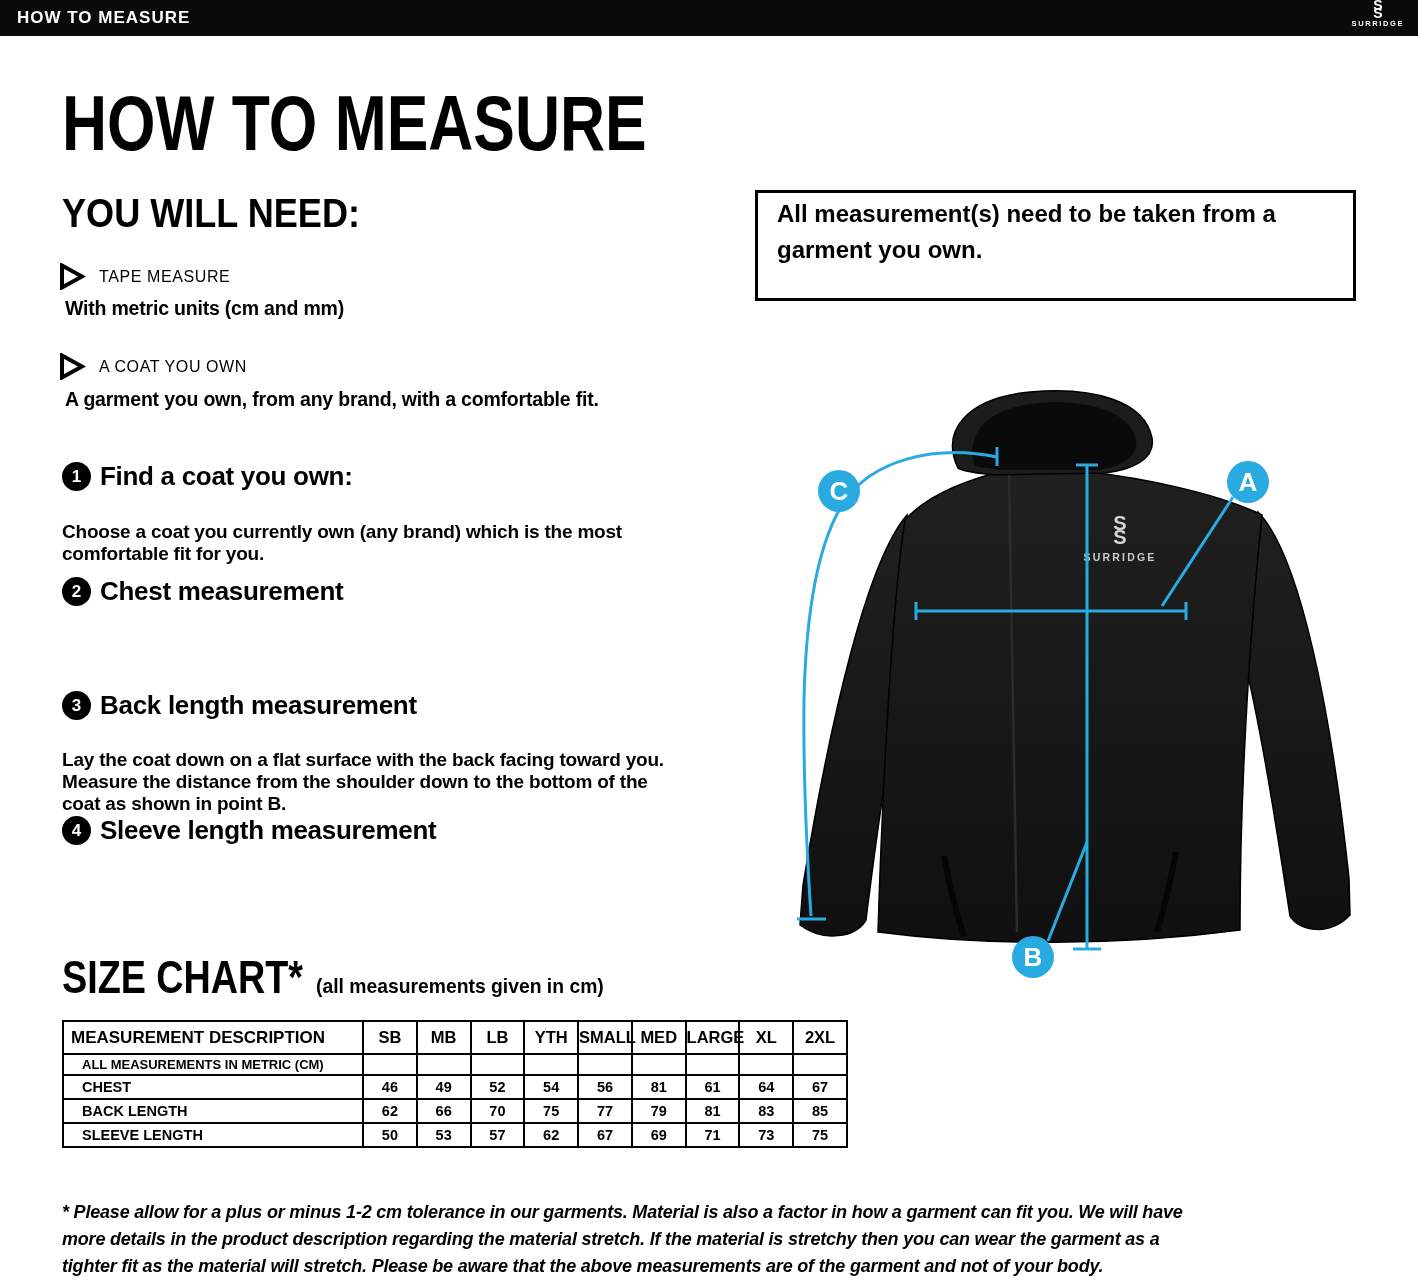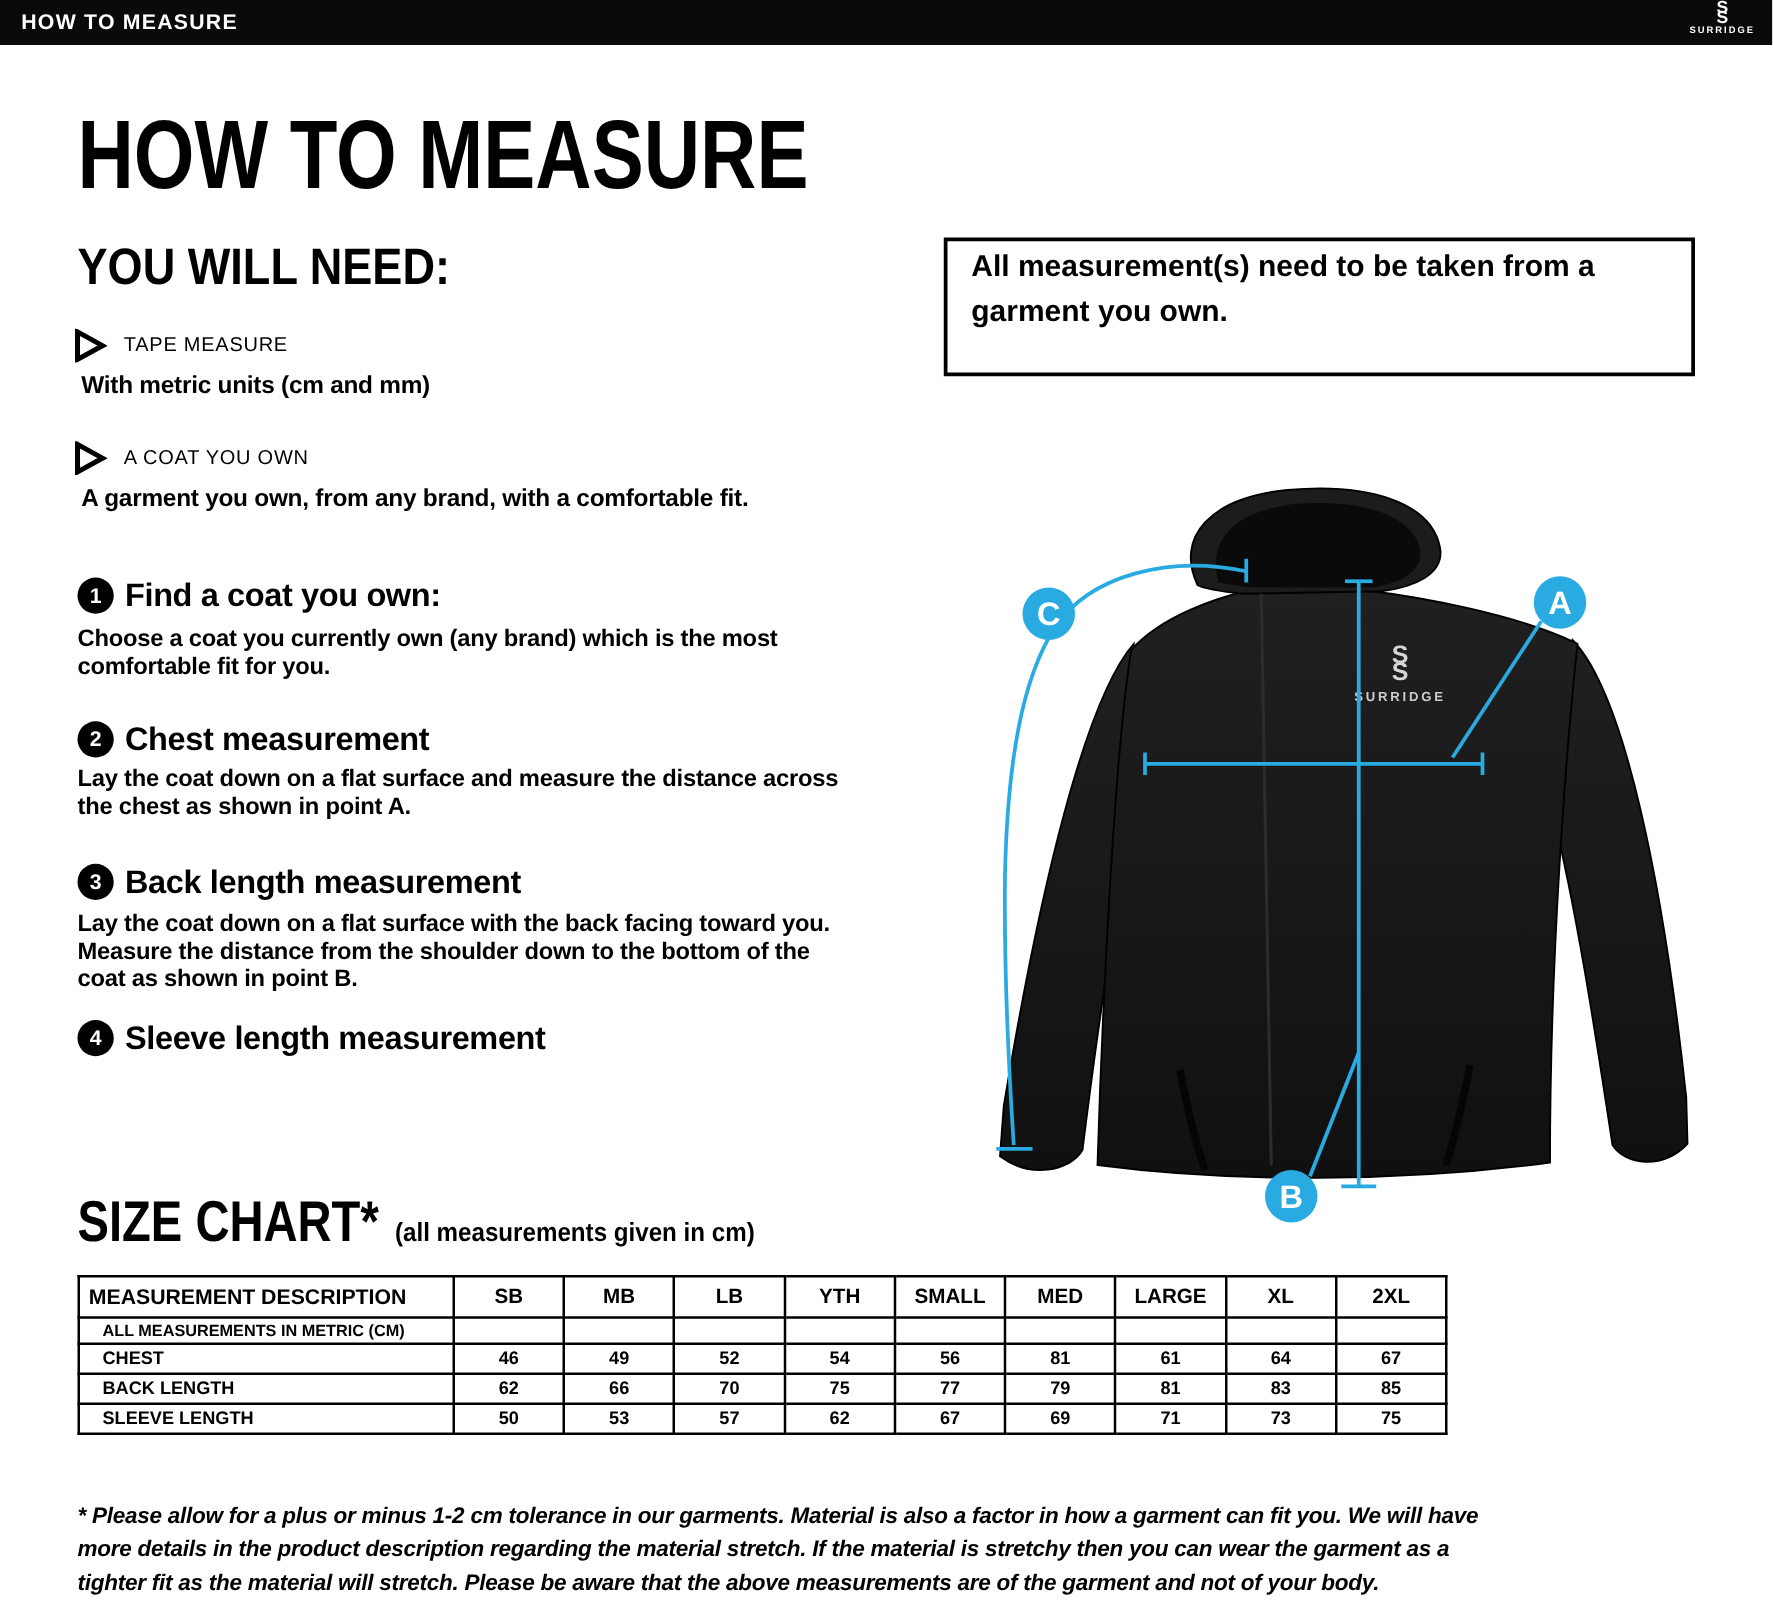--- a/index.html
+++ b/index.html
@@ -26,34 +26,34 @@
   .need-item { position:absolute; left:58px; display:flex; align-items:center; gap:13px; }
   .need-title { font-size:16px; font-weight:normal; letter-spacing:0.6px; white-space:nowrap; }
   .need-desc { position:absolute; left:65px; font-size:19.5px; font-weight:bold; letter-spacing:-0.2px; white-space:nowrap; }
 
   .step-head { position:absolute; left:62px; display:flex; align-items:center; gap:9px; }
   .step-badge { width:29px; height:29px; border-radius:50%; background:#000; color:#fff;
                 display:flex; align-items:center; justify-content:center;
                 font-size:17px; font-weight:bold; flex:0 0 auto; }
   .step-title { font-size:26px; font-weight:bold; letter-spacing:-0.3px; white-space:nowrap; }
   .step-desc { position:absolute; left:62px; font-size:19px; font-weight:bold; line-height:22px;
-               letter-spacing:-0.2px; white-space:pre-line; }
+               letter-spacing:-0.2px; white-space:pre-line;margin-top:20px; }
 
   
   .note-box { position:absolute; left:755px; top:190px; width:601px; height:111px;
               border:3px solid #000; padding:3px 19px; }
   .note-text { font-size:24px; font-weight:bold; line-height:36px; white-space:pre-line; }
 
   
   .size-chart-head { position:absolute; left:62px; top:950px; display:flex; align-items:baseline; }
   .size-chart-title { font-size:46px; font-weight:bold; transform:scaleX(0.82); transform-origin:0 100%; white-space:nowrap; }
   .size-chart-sub { font-size:21px; font-weight:bold; margin-left:-40px; white-space:nowrap;
                     transform:scaleX(0.92); transform-origin:0 100%; }
 
-  table.size-chart { position:absolute; left:62px; top:1020px; width:1096px;
+  table.size-chart { position:absolute; left:62px; top:1020px; width:786px;
                      border-collapse:collapse; table-layout:fixed; }
   table.size-chart th, table.size-chart td { border:2px solid #000; text-align:center; vertical-align:middle; }
   table.size-chart th { font-size:16.5px; font-weight:bold; height:33px; }
   table.size-chart th.desc-col { width:300px; text-align:left; padding-left:7px; font-size:17px; }
   table.size-chart td { font-size:14.5px; font-weight:bold; height:24px; }
   table.size-chart td.row-label { text-align:left; padding-left:18px; }
   table.size-chart tr.metric-row td { height:21px; }
   table.size-chart tr.metric-row td.row-label { font-size:13px; }
 
   .footnote { position:absolute; left:62px; top:1199px; font-size:18px; font-weight:bold;
@@ -101,22 +101,20 @@
     <div class="step-badge">1</div>
     <div class="step-title">Find a coat you own:</div>
   </div>
   <div class="step-desc" style="top:501px;">Choose a coat you currently own (any brand) which is the most
 comfortable fit for you.</div>
 
   <div class="step-head" style="top:576px;">
     <div class="step-badge">2</div>
     <div class="step-title">Chest measurement</div>
   </div>
-  <div class="step-desc" style="top:613px;">Lay the coat down on a flat surface and measure the distance across
-the chest as shown in point A.</div>
 
   <div class="step-head" style="top:690px;">
     <div class="step-badge">3</div>
     <div class="step-title">Back length measurement</div>
   </div>
   <div class="step-desc" style="top:729px;">Lay the coat down on a flat surface with the back facing toward you.
 Measure the distance from the shoulder down to the bottom of the
 coat as shown in point B.</div>
 
   <div class="step-head" style="top:815px;">

